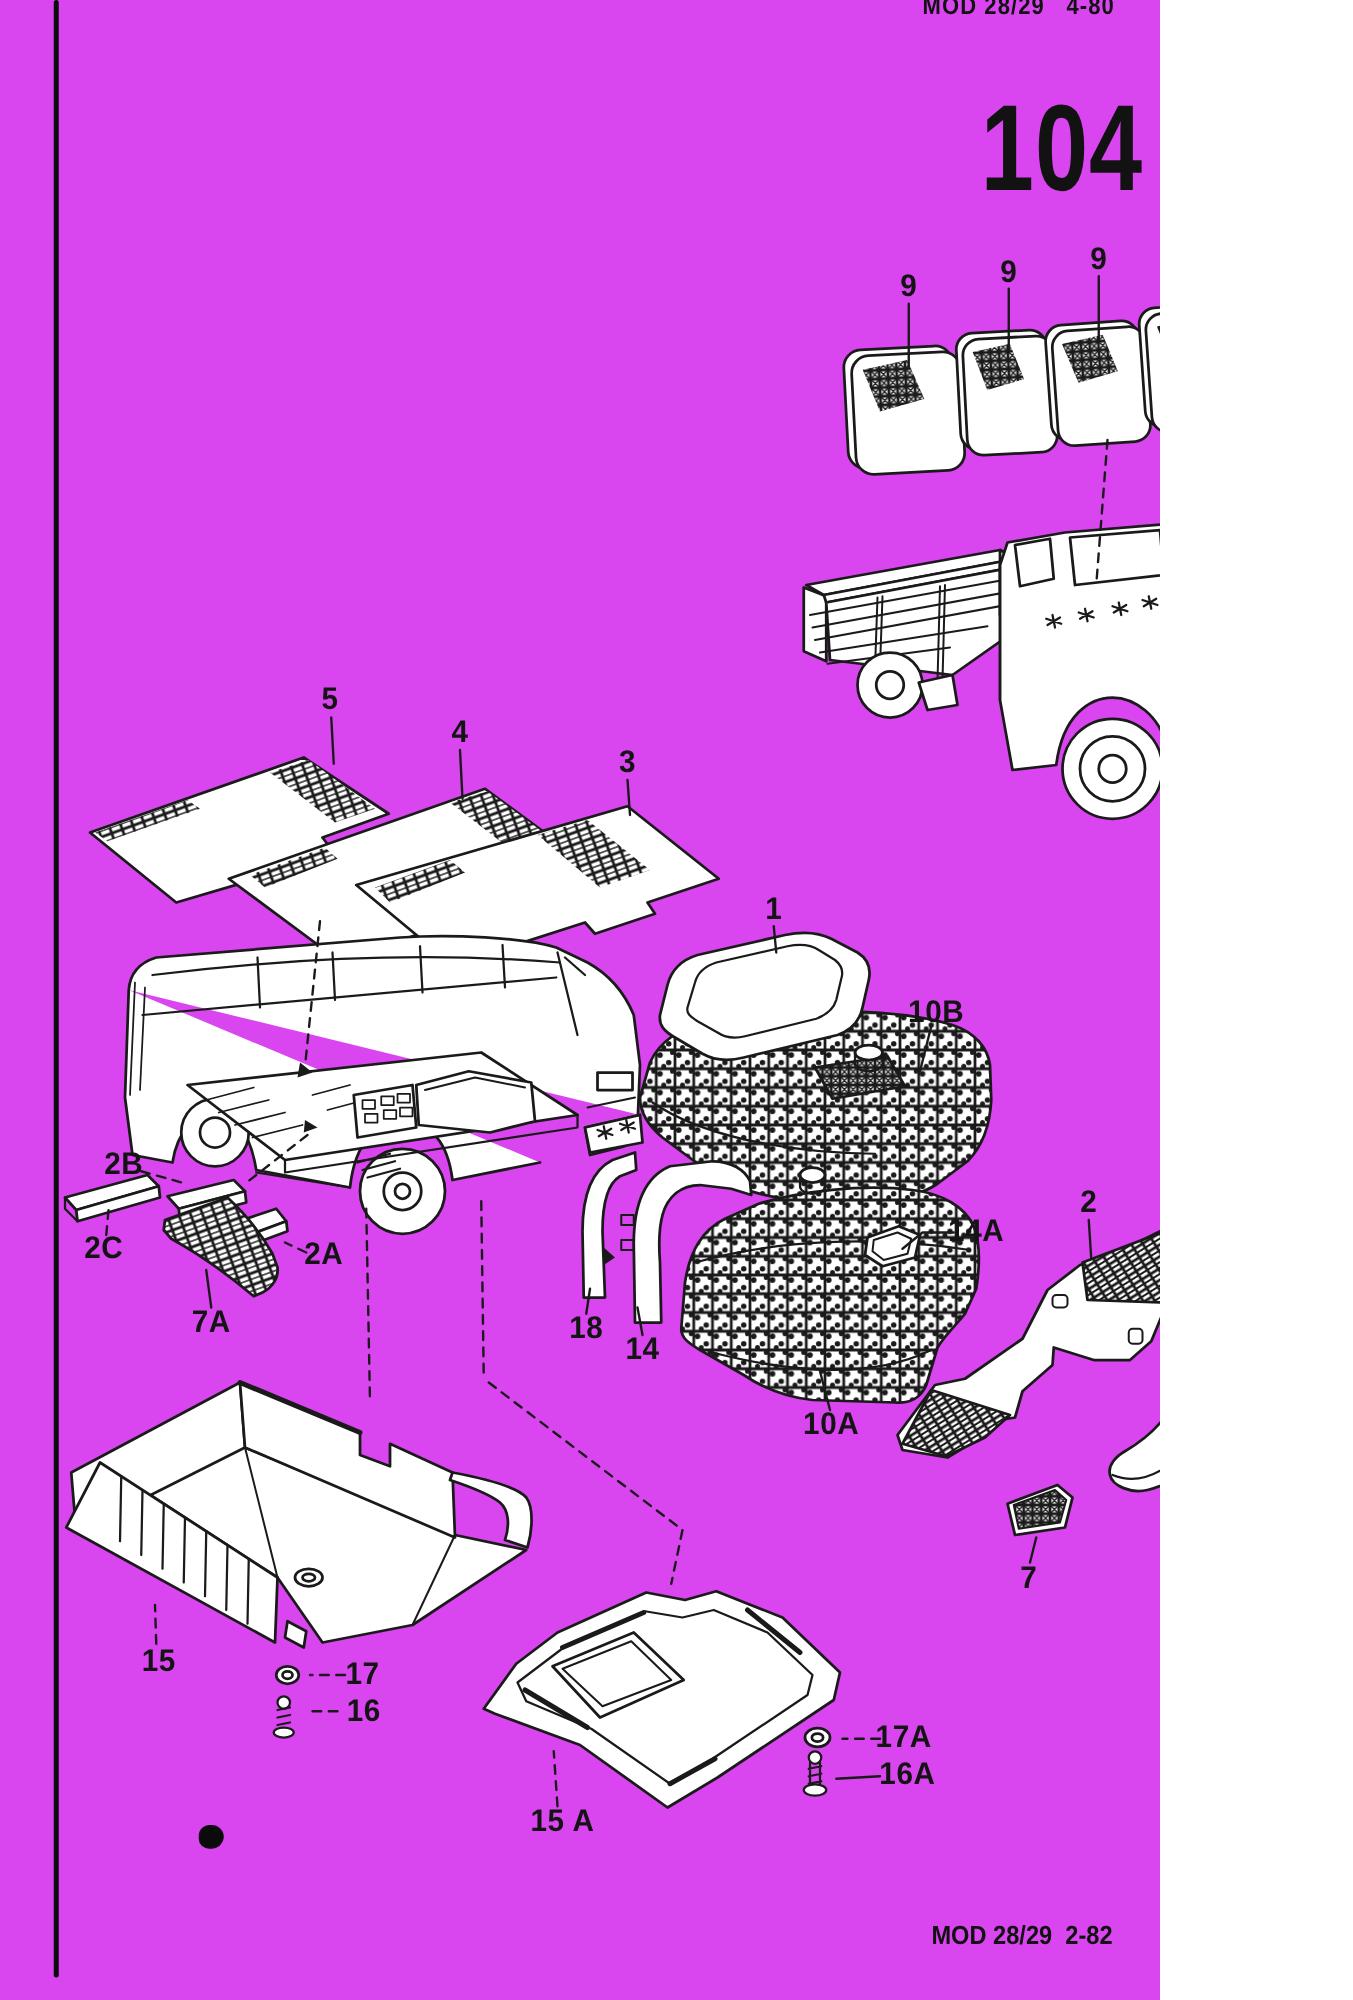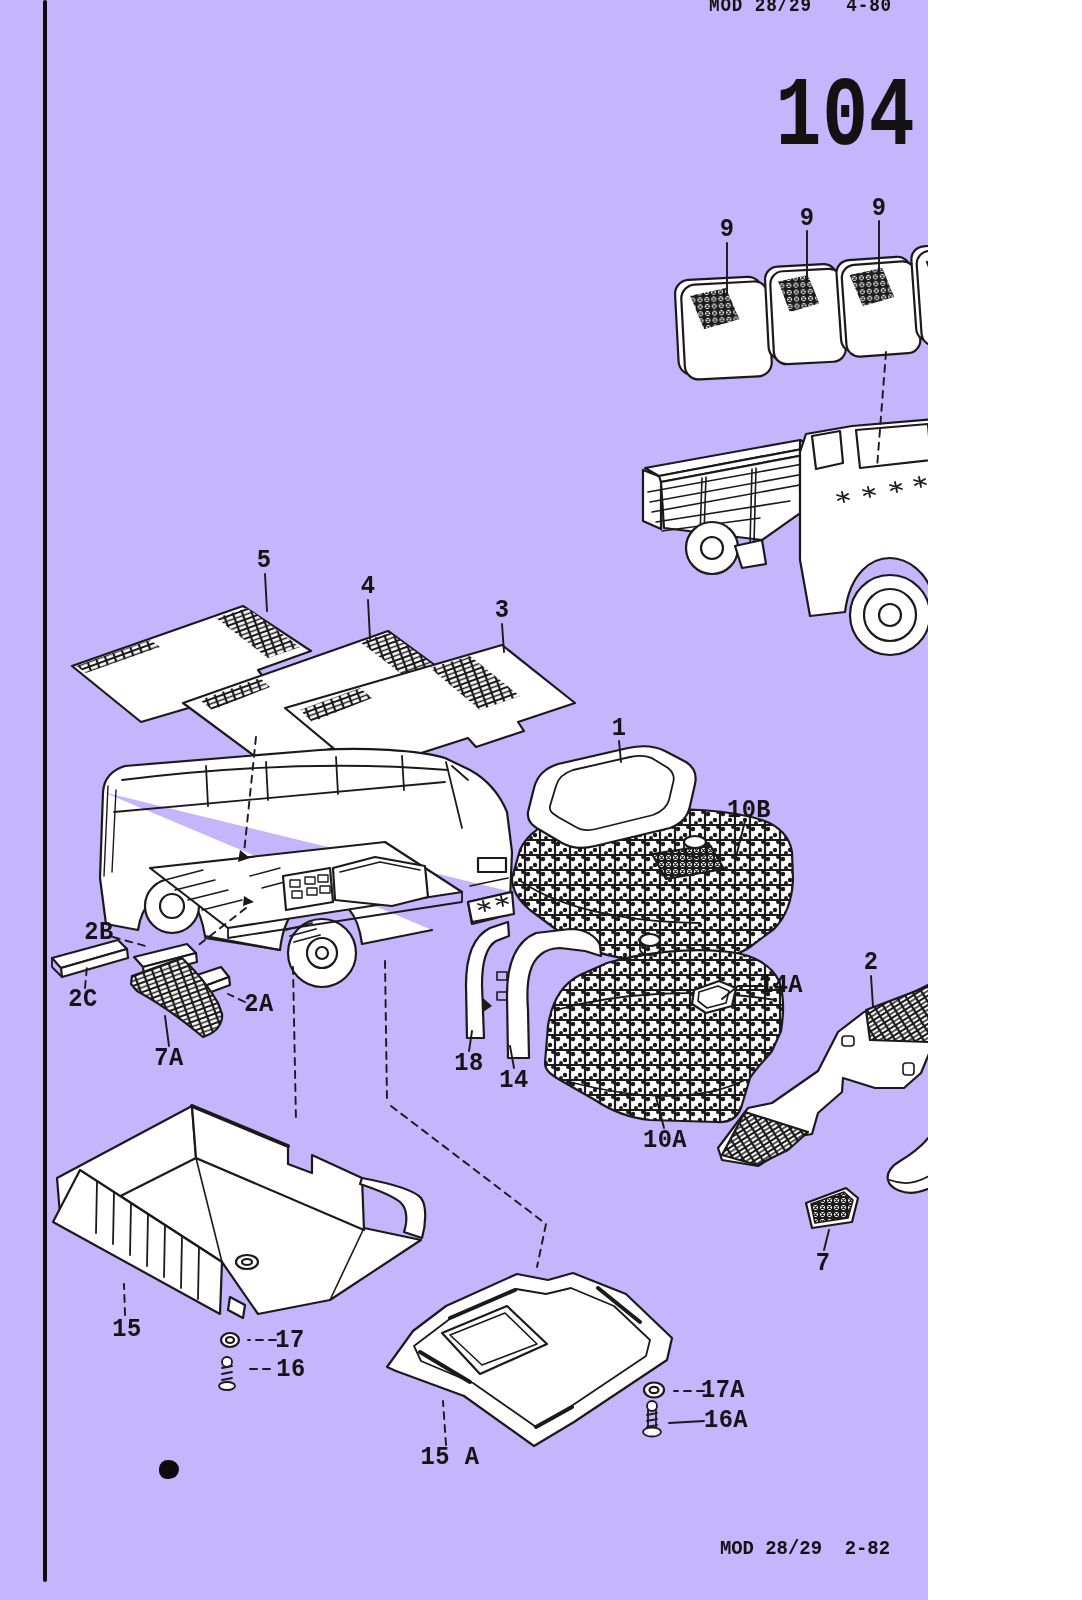--- a/index.html
+++ b/index.html
@@ -1,18 +1,18 @@
 <!DOCTYPE html>
 <html><head>
 <meta charset="utf-8">
 <style>
   *{margin:0;padding:0;box-sizing:border-box}
   html,body{background:#ffffff}
-  .page{position:relative;width:928px;height:1600px;background:#c4b5fd;overflow:hidden;
-        font-family:Liberation Mono, monospace;color:#121212}
+  .page{position:relative;width:928px;height:1600px;background:#d946ef;overflow:hidden;
+        font-family:Liberation Sans, sans-serif;color:#121212}
   .binding-edge{position:absolute;left:43px;top:0;width:4px;height:1582px;background:#0c0c0c;border-radius:2px}
   .header-code{position:absolute;top:-6px;right:36px;font-size:20px;font-weight:700;letter-spacing:1px;
                transform:scaleX(.88);transform-origin:right top;white-space:pre}
   .page-number{position:absolute;top:62px;right:13px;font-size:98px;font-weight:800;
                transform:scaleX(.78);transform-origin:right top;letter-spacing:1px}
   .footer-code{position:absolute;top:1537px;right:38px;font-size:21px;font-weight:700;
                transform:scaleX(.9);transform-origin:right top;white-space:pre}
   .edge-tick{position:absolute;left:1074px;top:1570px;width:3px;height:25px;background:#111}
   .ink-spot{position:absolute;left:159px;top:1460px;width:20px;height:19px;background:#0b0b0b;
             border-radius:48% 52% 55% 45%}

